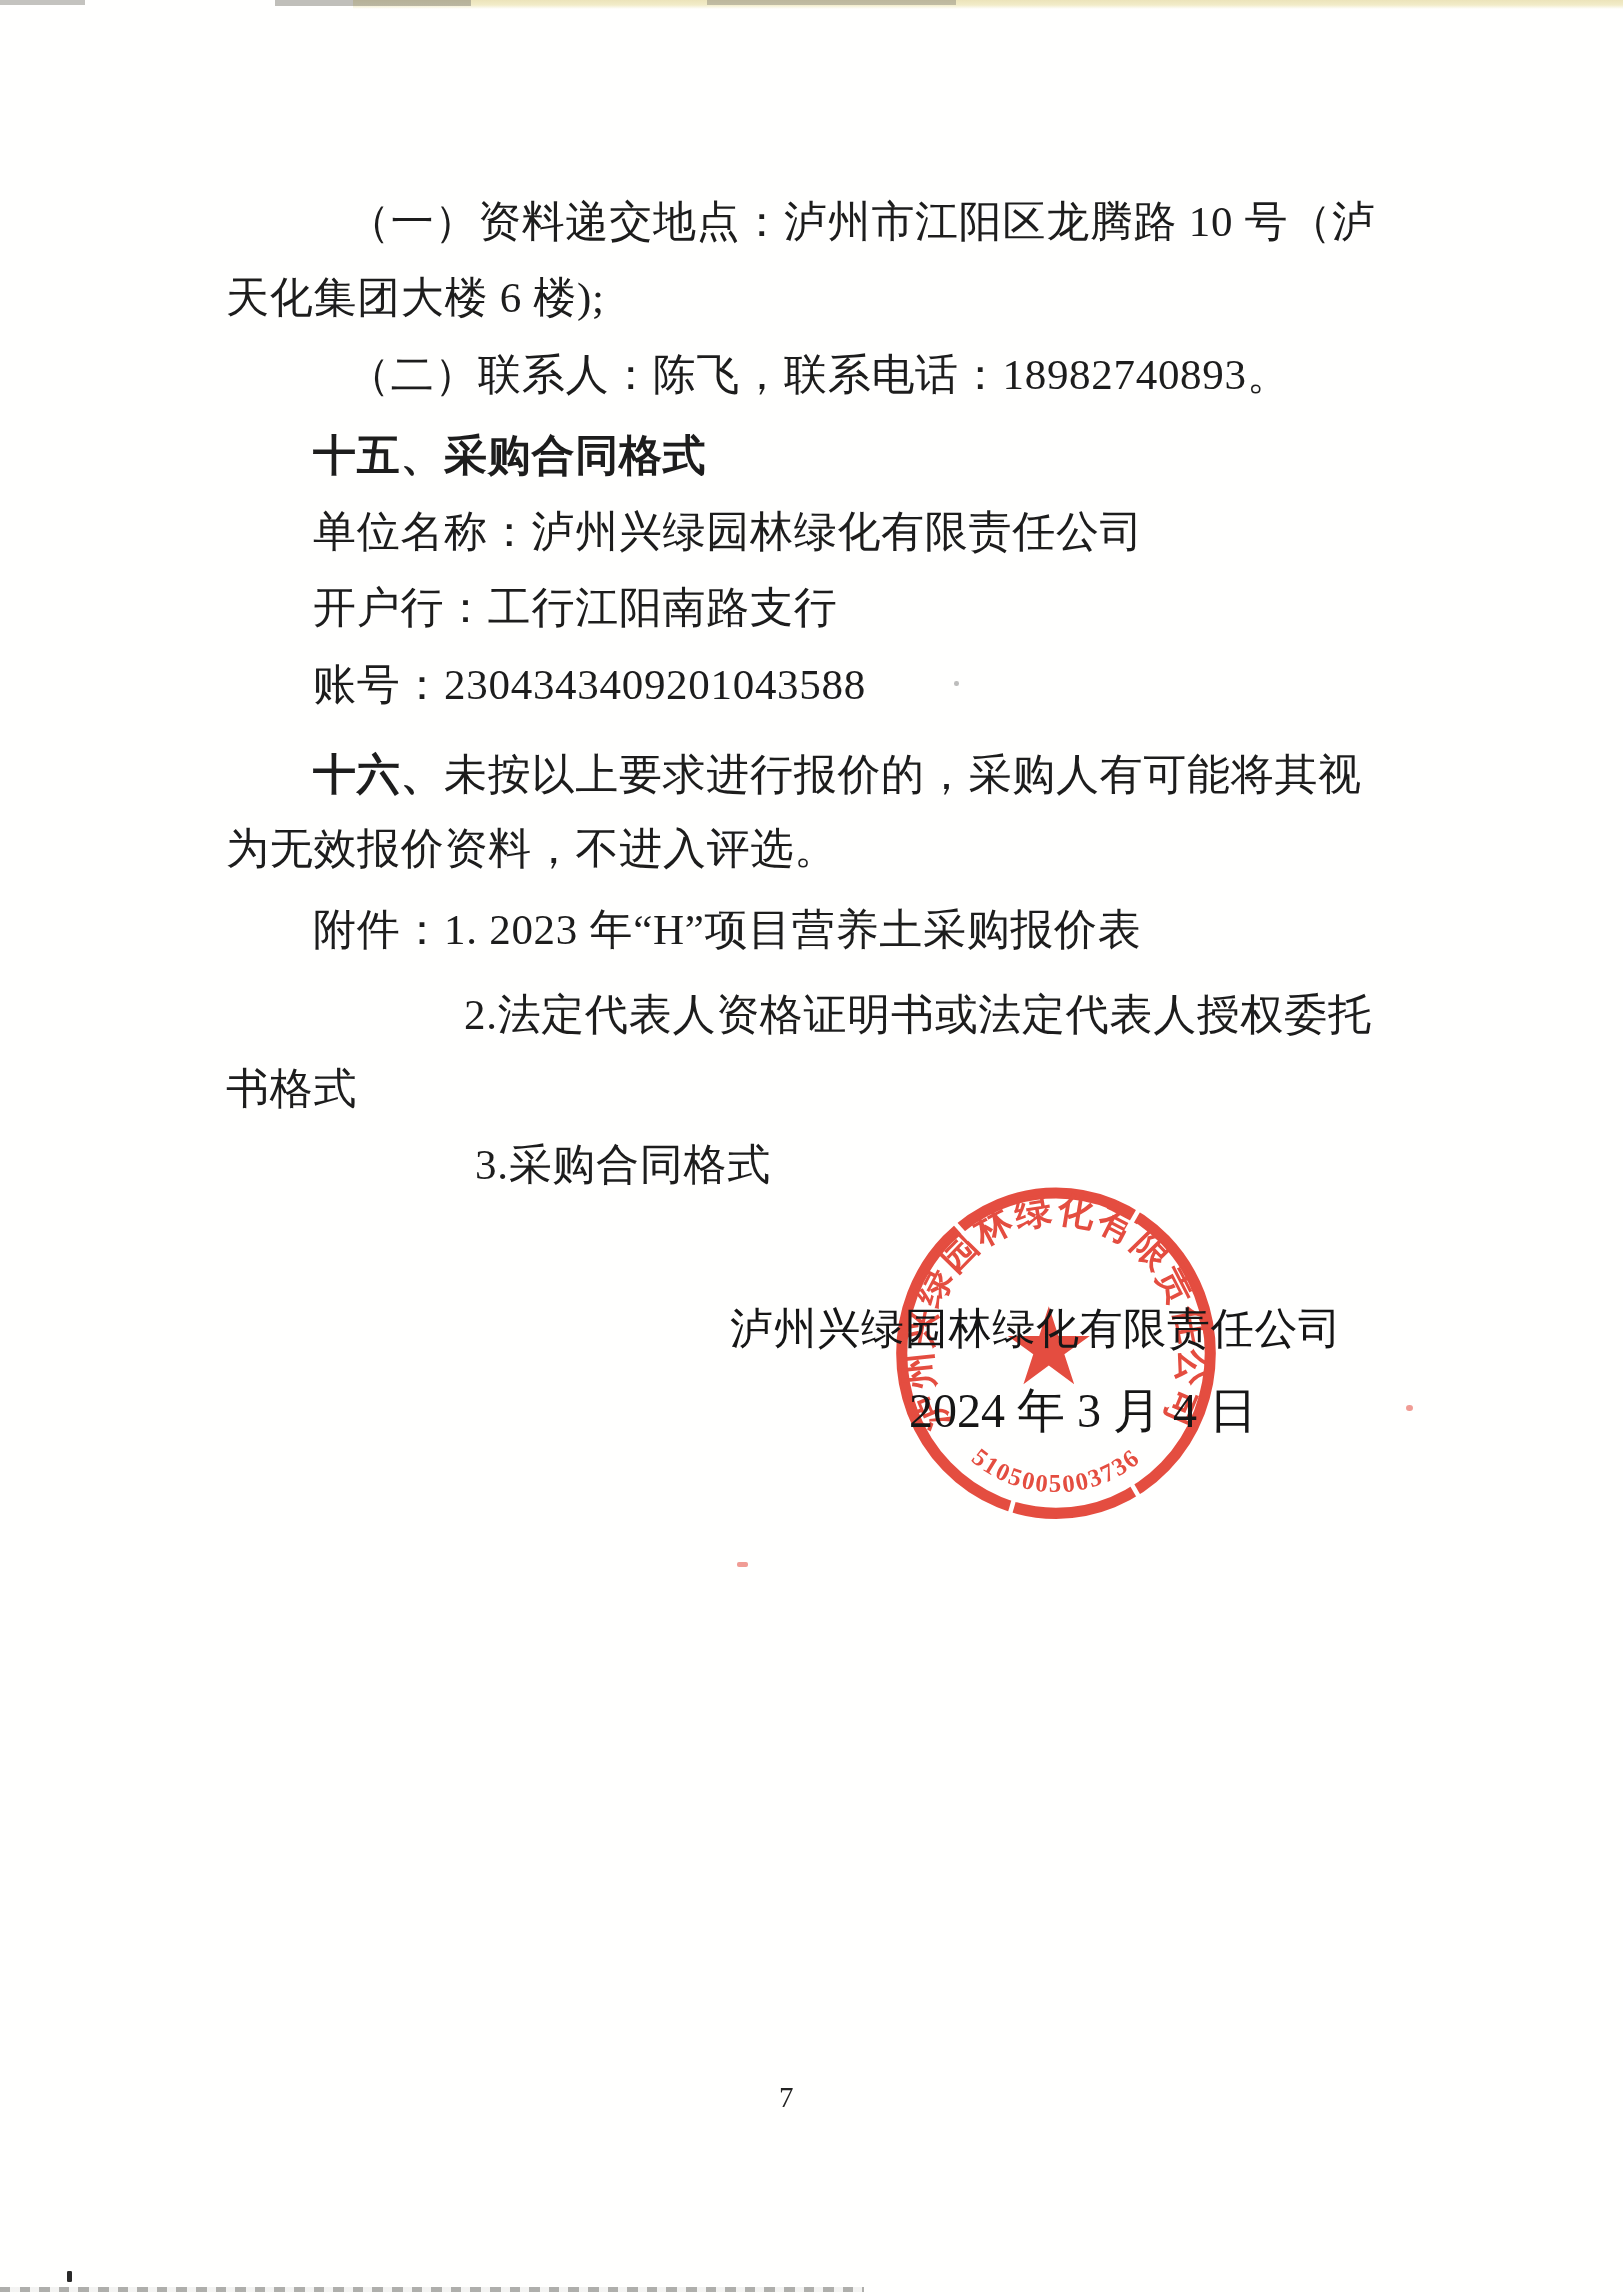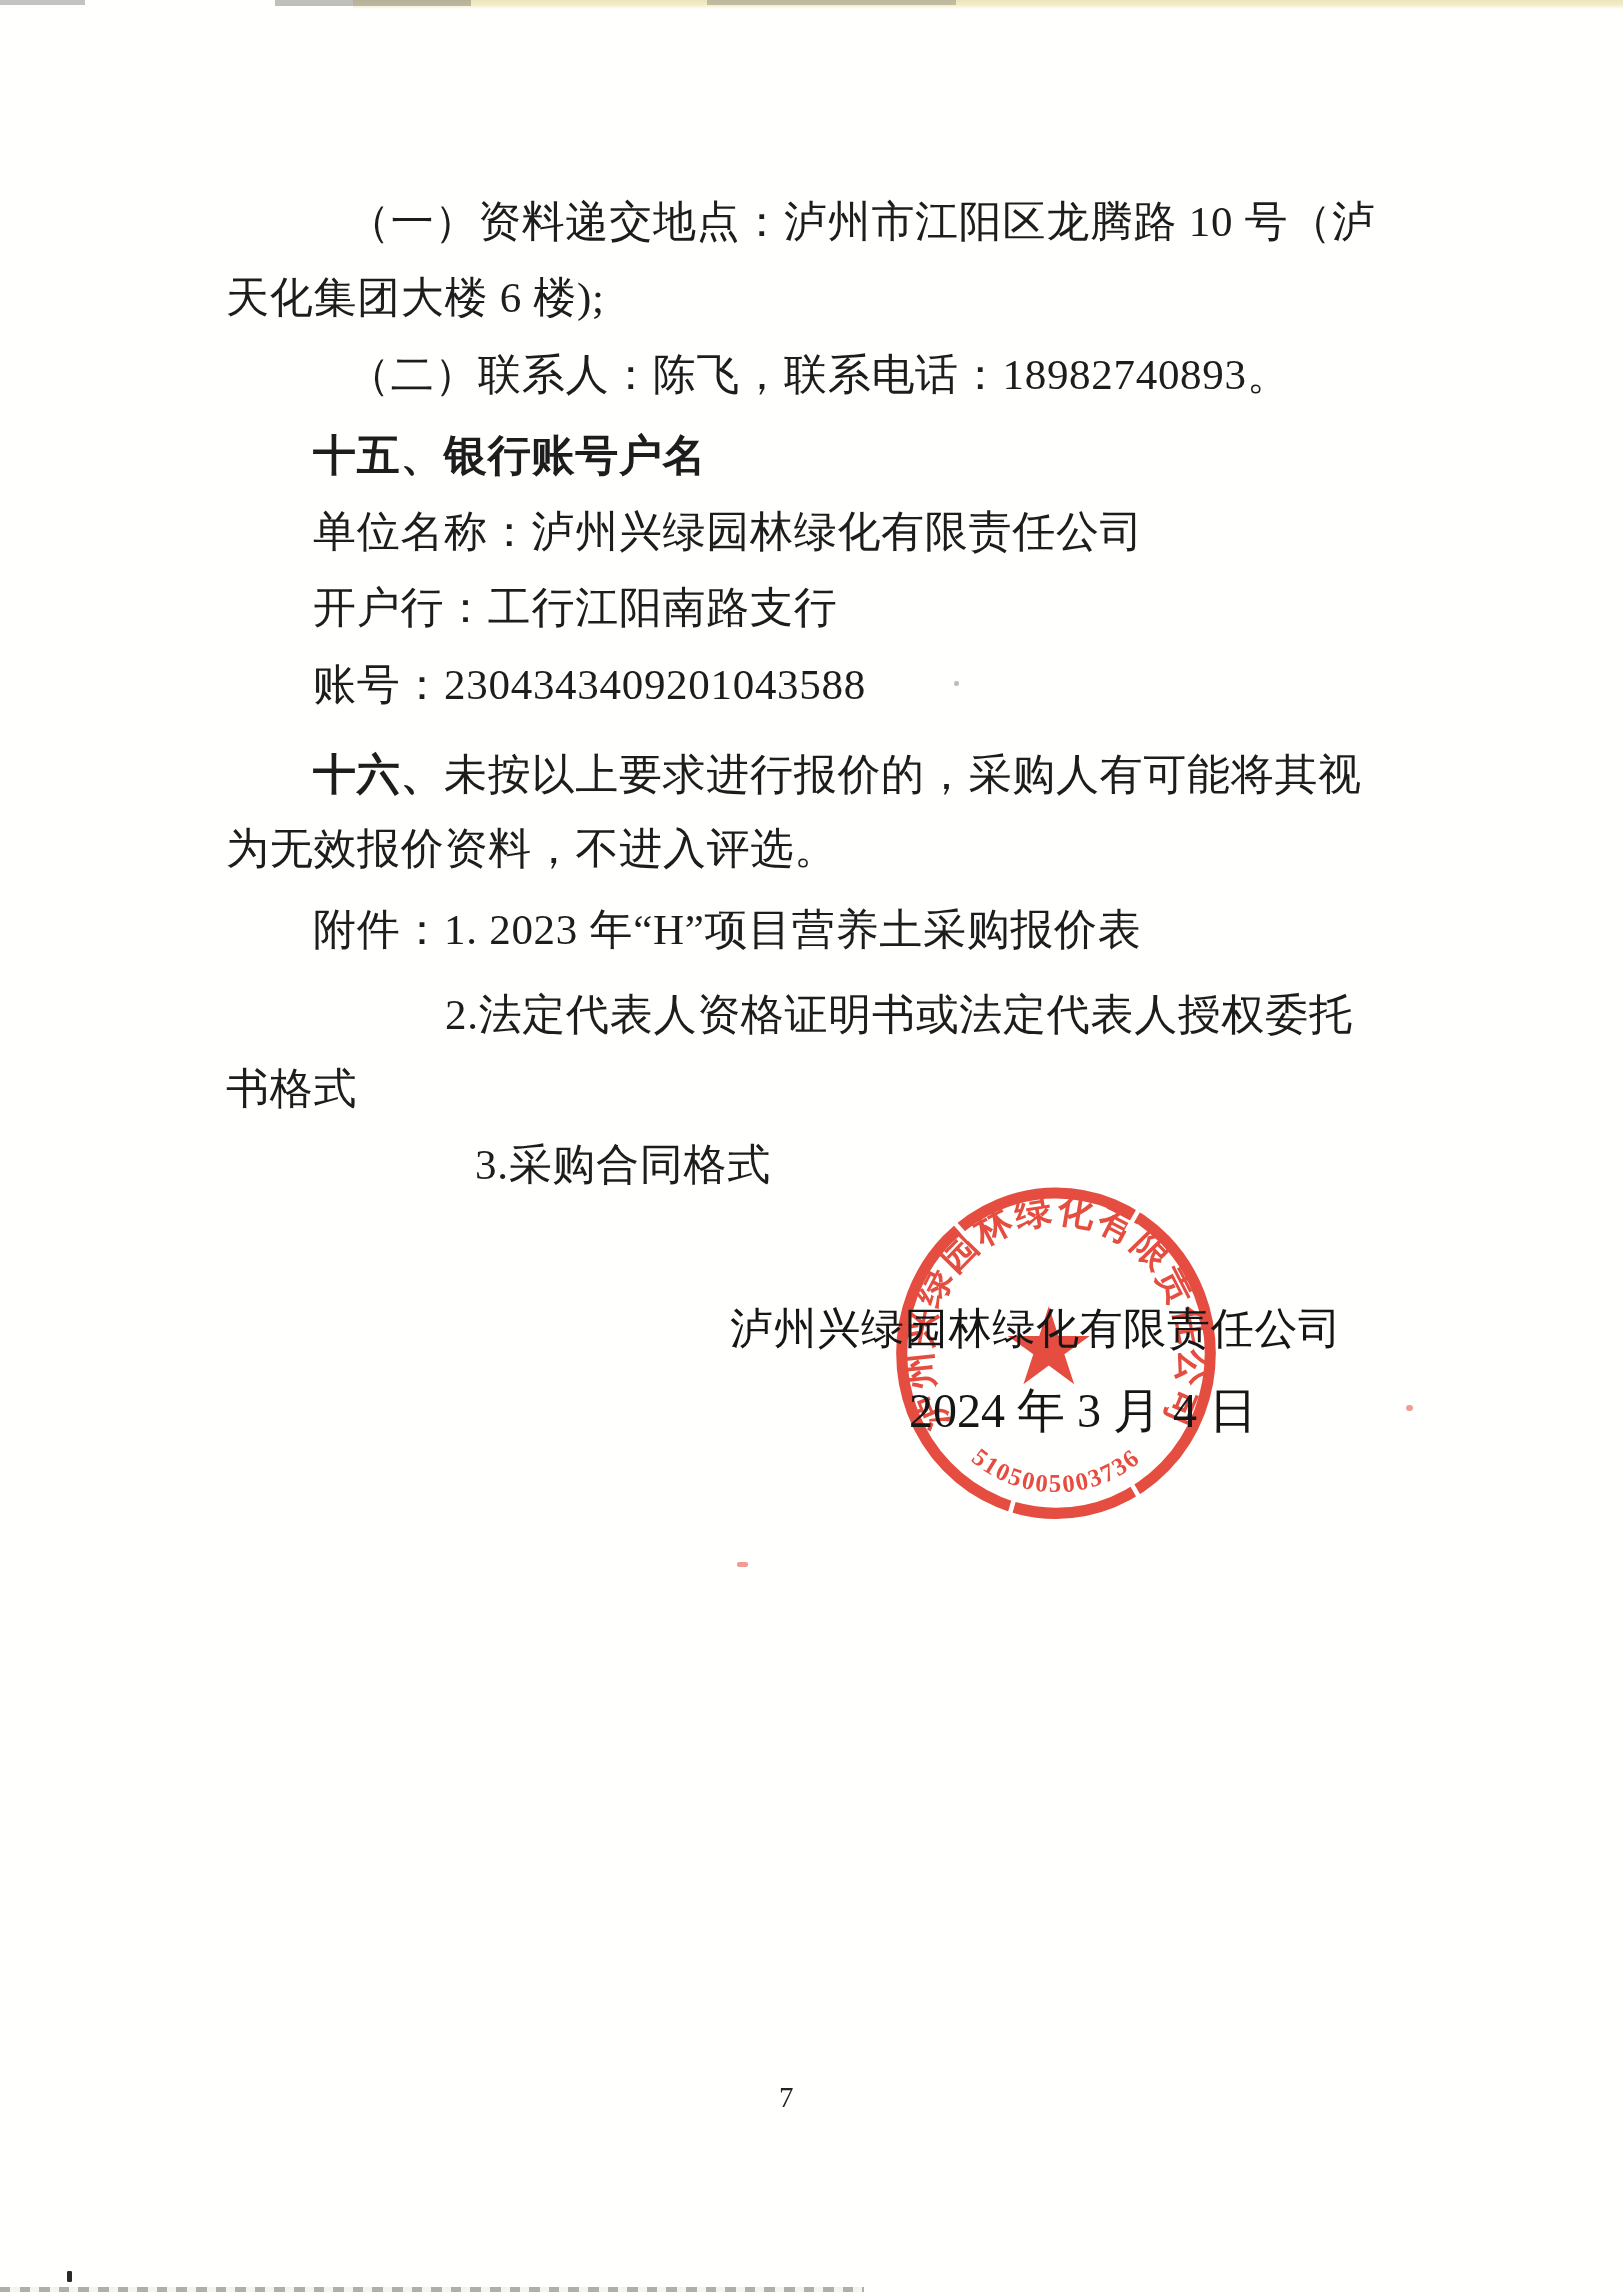--- a/index.html
+++ b/index.html
@@ -25,21 +25,21 @@
   .l1 {top:189px;  left:347px;}
   .l2 {top:265px;  left:226px;}
   .l3 {top:342px;  left:347px;}
   .l4 {top:423px;  left:313px; font-weight:bold;}
   .l5 {top:499px;  left:313px;text-align:center;}
   .l6 {top:575px;  left:313px;}
   .l7 {top:652px;  left:313px;}
   .l8 {top:742px; left:313px;}
   .l9 {top:816px; left:226px;}
   .l10{top:897px; left:313px;}
-  .l11{top:982px; left:445px;}
+  .l11{top:982px; left:464px;}
   .l12{top:1056px; left:226px;}
   .l13{top:1132px; left:457px;margin-left:18px;}
 
   
   .sig-company{
     position:absolute; top:1296px; left:730px;
     font-size:43px; line-height:65px; letter-spacing:0.7px;
     white-space:nowrap; z-index:3; color:#161616;
   }
   .sig-date{
@@ -87,21 +87,21 @@
   <div class="artifact edge-top-gray3"></div>
   <div class="artifact edge-bottom"></div>
   <div class="artifact bottom-dot"></div>
   <div class="artifact speck-gray"></div>
   <div class="artifact speck-red1"></div>
   <div class="artifact speck-red2"></div>
 
   <div class="line l1"><span>（一）资料递交地点：泸州市江阳区龙腾路 10 号（泸</span></div>
   <div class="line l2"><span>天化集团大楼 6 楼);</span></div>
   <div class="line l3"><span>（二）联系人：陈飞，联系电话：18982740893。</span></div>
-  <div class="line l4"><span>十五、银行账号户名</span></div>
+  <div class="line l4"><span>十五、采购合同格式</span></div>
   <div class="line l5"><span>单位名称：泸州兴绿园林绿化有限责任公司</span></div>
   <div class="line l6"><span>开户行：工行江阳南路支行</span></div>
   <div class="line l7"><span>账号：2304343409201043588</span></div>
   <div class="line l8"><span class="bold">十六、</span><span>未按以上要求进行报价的，采购人有可能将其视</span></div>
   <div class="line l9"><span>为无效报价资料，不进入评选。</span></div>
   <div class="line l10"><span>附件：1. 2023 年“H”项目营养土采购报价表</span></div>
   <div class="line l11"><span>2.法定代表人资格证明书或法定代表人授权委托</span></div>
   <div class="line l12"><span>书格式</span></div>
   <div class="line l13"><span>3.采购合同格式</span></div>
 

